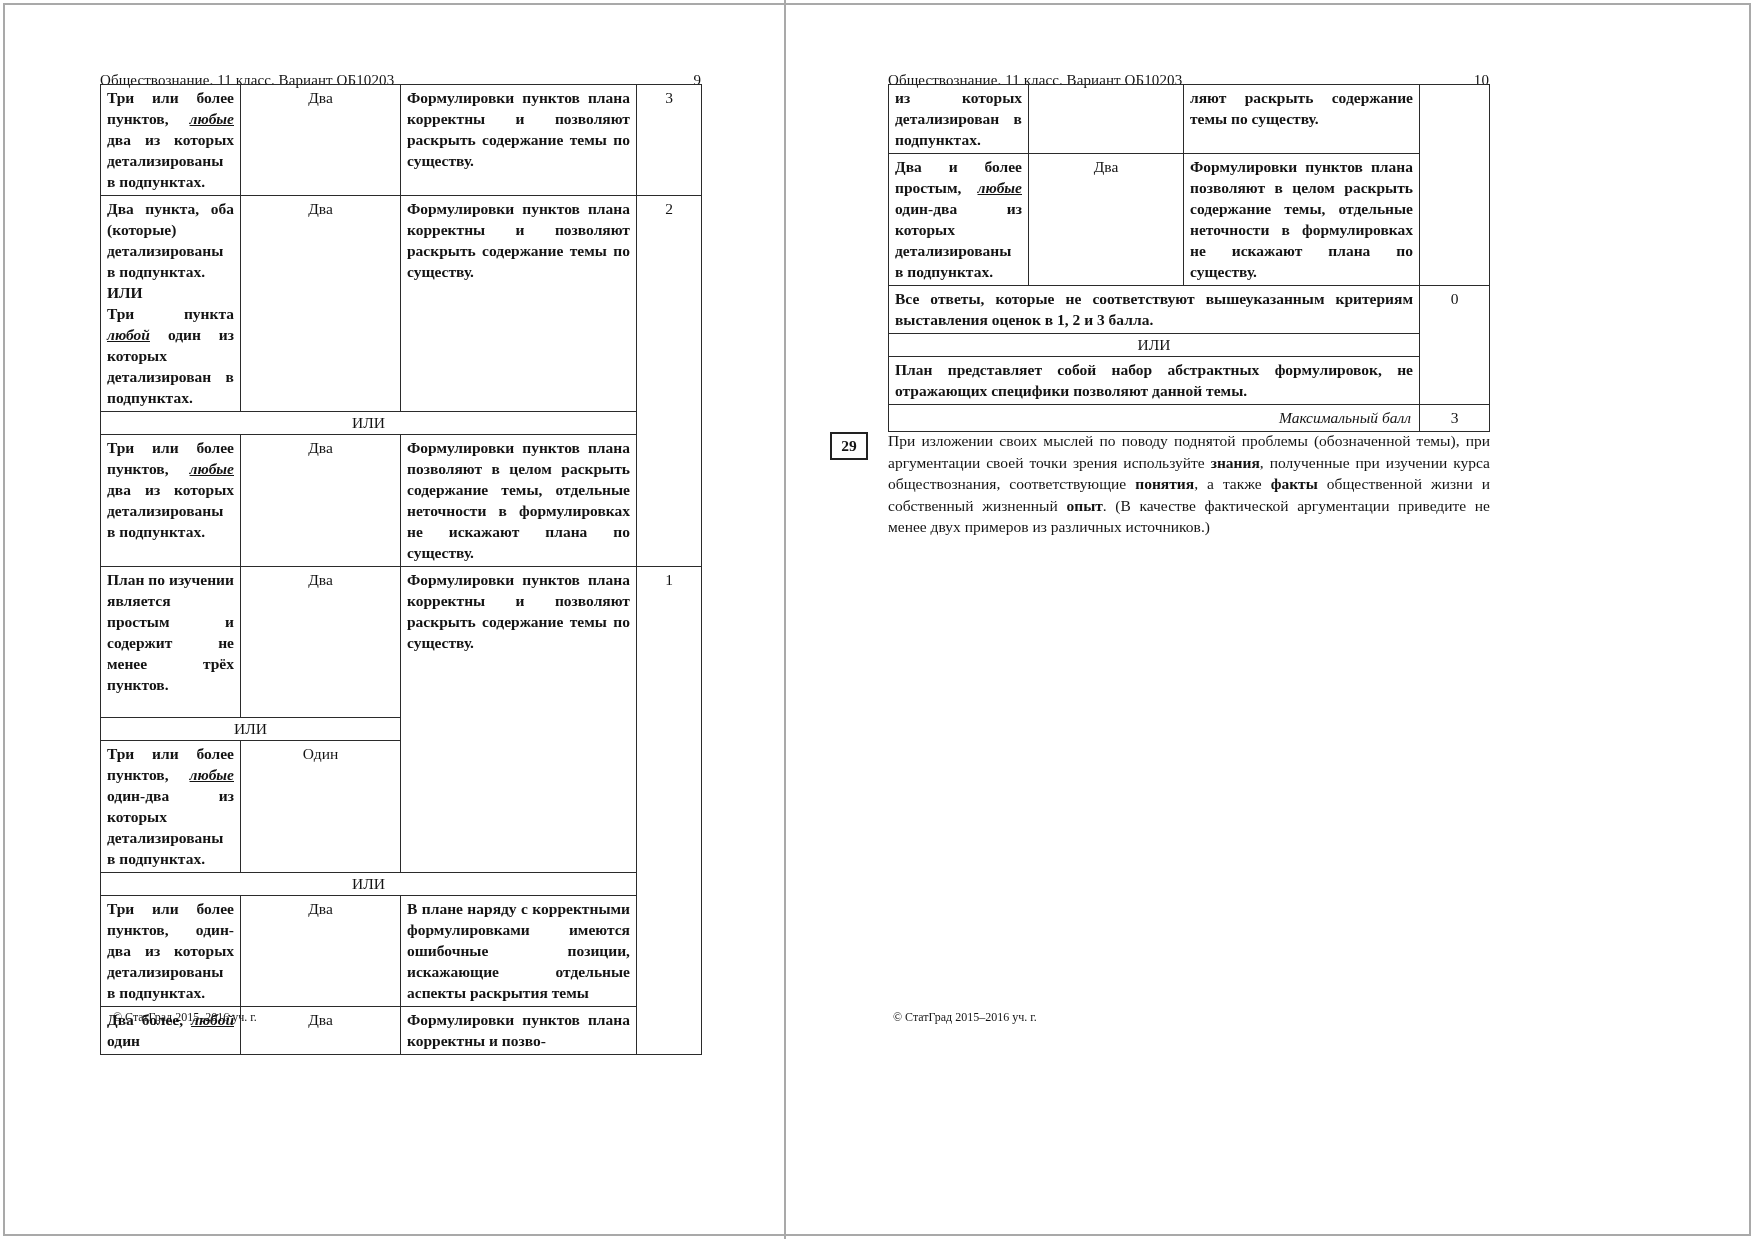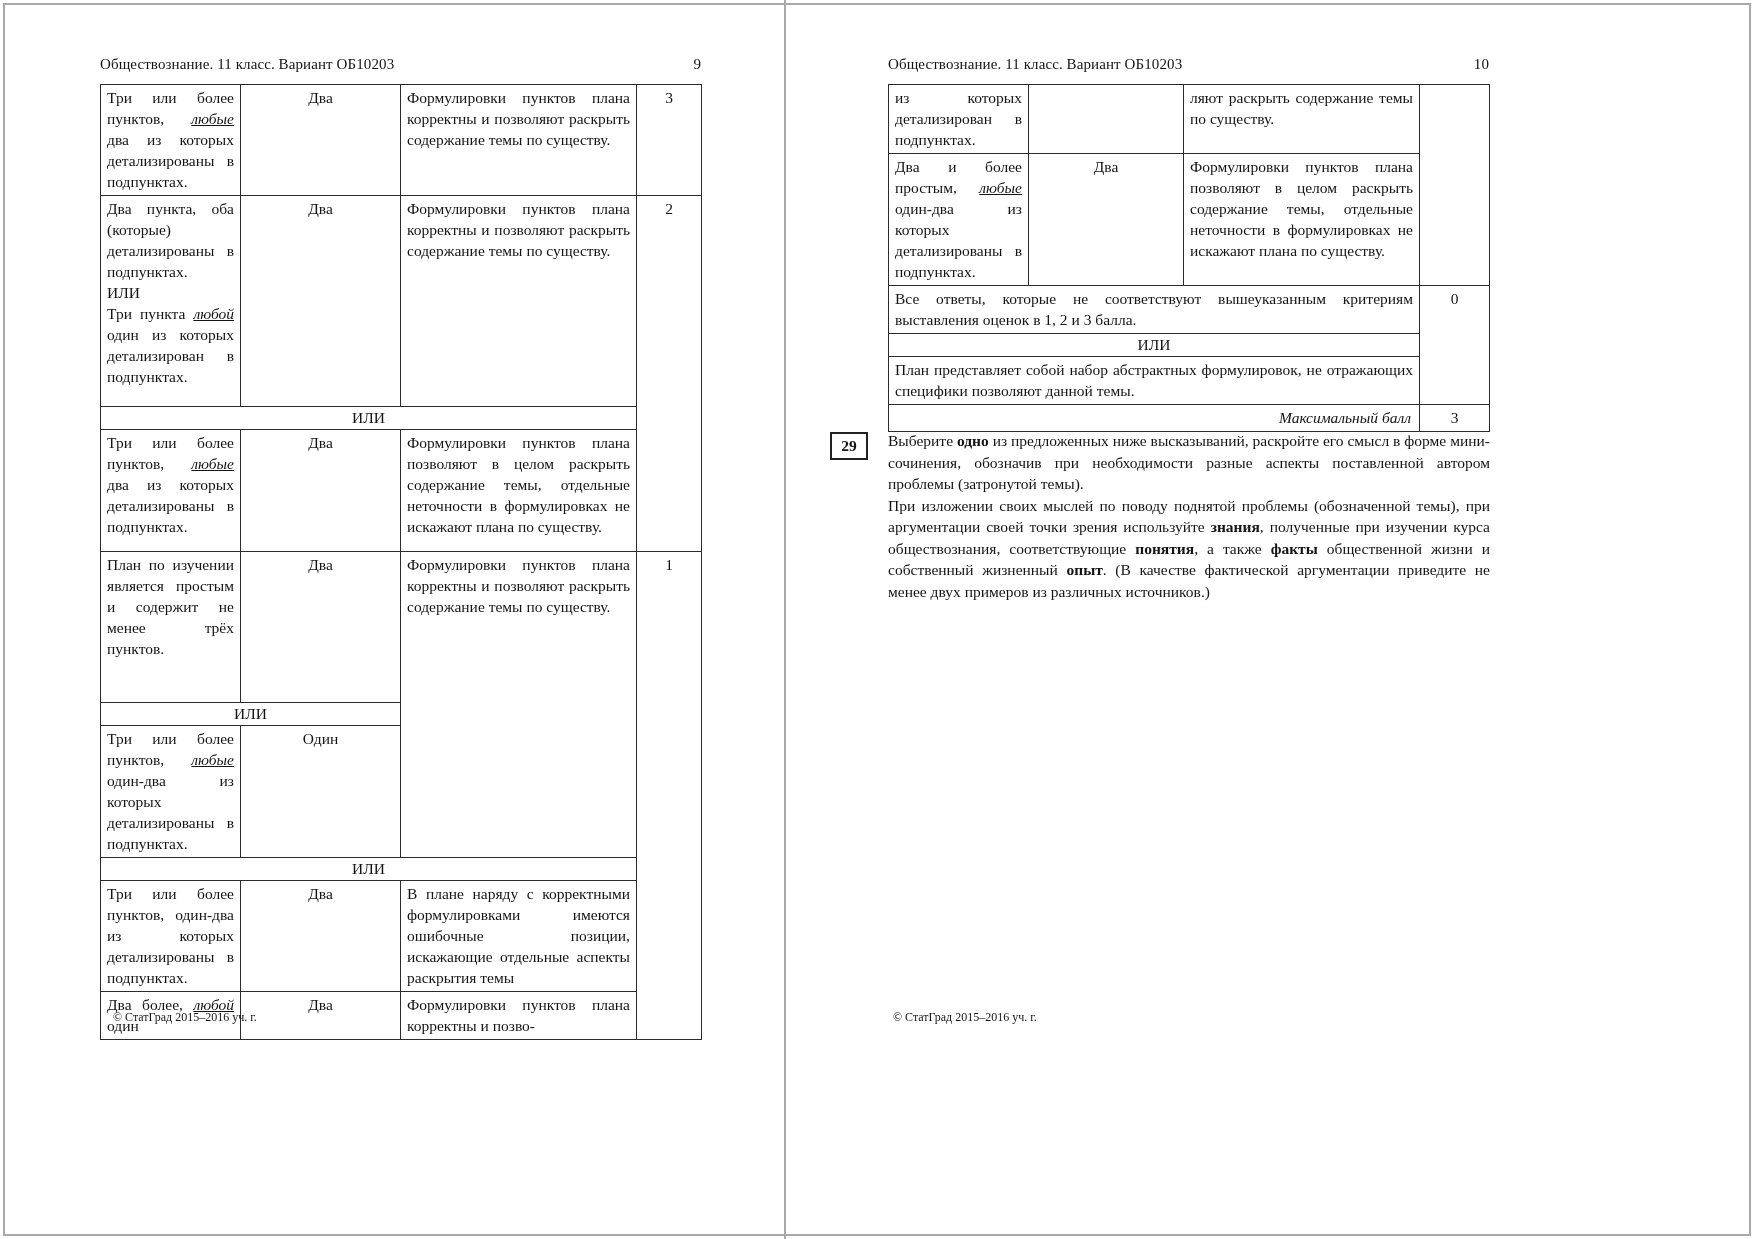--- a/index.html
+++ b/index.html
@@ -5,35 +5,35 @@
   html,body{margin:0;padding:0;}
   body{
     width:1754px;height:1239px;position:relative;background:#fff;
     font-family:"Liberation Serif","DejaVu Serif",serif;color:#141414;
     overflow:hidden;
   }
   .frame{position:absolute;inset:3px;border:2px solid #a9a9a9;pointer-events:none;}
   .divider{position:absolute;left:784px;top:0;width:2px;height:1239px;background:#a9a9a9;}
 
   .page-header{
-    position:absolute;top:56px;display:flex;justify-content:space-between;
+    position:absolute;top:72px;display:flex;justify-content:space-between;
     font-size:15px;letter-spacing:.1px;
   }
   .ph-left{left:100px;width:601px;}
   .ph-right{left:888px;width:601px;}
 
   .page-footer{position:absolute;top:1010px;font-size:12px;}
   .pf-left{left:113px;}
   .pf-right{left:893px;}
 
   table{border-collapse:collapse;table-layout:fixed;font-size:15.5px;line-height:21px;}
   .tbl-left{position:absolute;left:100px;top:84px;width:601px;}
   .tbl-right{position:absolute;left:888px;top:84px;width:601px;}
   td{border:1px solid #2b2b2b;padding:2px 6px 3px;vertical-align:top;}
-  td.jc{text-align:justify;}
+  td.jc{text-align:justify;font-weight:bold;}
   td.cc{text-align:center;margin-left:48px;}
   td.sc{text-align:center;}
   td.ili{padding:0 6px 1px;}
   td.pre{white-space:pre-line;}
   td.maxlbl{font-style:italic;text-align:right;padding-right:8px;}
 
   .seg-b{font-weight:bold;}
   .seg-i{font-style:italic;}
   .seg-u{text-decoration:underline;}
 
@@ -154,18 +154,17 @@
   <tr>
     <td class="maxlbl" colspan="3" style="height:18px">Максимальный балл</td>
     <td class="sc">3</td>
   </tr>
 </tbody>
   </table>
 
 <div class="task">
   <div class="task-num">29</div>
   <div class="task-text">
-    <p><span>Выберите </span><span class="seg-b">одно</span><span> из предложенных ниже высказываний, раскройте его смысл в форме мини-сочинения, обозначив при необходимости разные аспекты поставленной автором проблемы (затронутой темы).</span></p>
     <p><span>При изложении своих мыслей по поводу поднятой проблемы (обозначенной темы), при аргументации своей точки зрения используйте </span><span class="seg-b">знания</span><span>, полученные при изучении курса обществознания, соответствующие </span><span class="seg-b">понятия</span><span>, а также </span><span class="seg-b">факты</span><span> общественной жизни и собственный жизненный </span><span class="seg-b">опыт</span><span>. (В качестве фактической аргументации приведите не менее двух примеров из различных источников.)</span></p>
   </div>
 </div>
 
 <div class="page-footer pf-right">© СтатГрад 2015–2016 уч. г.</div>
 
 </body></html>

